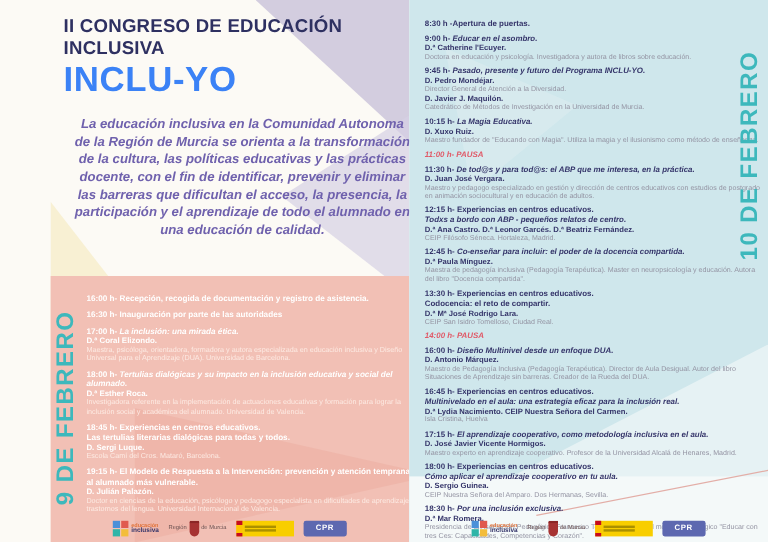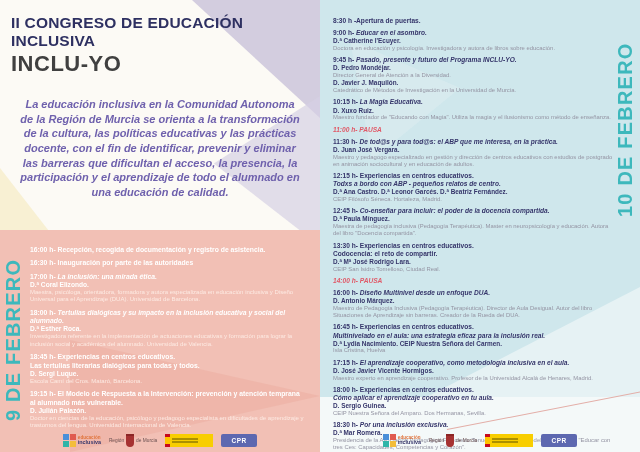--- a/index.html
+++ b/index.html
@@ -1,19 +1,19 @@
 <!DOCTYPE html>
 <html><head>
 <meta charset="utf-8">
 <style>
   html,body{margin:0;padding:0;background:#888;}
   .poster{position:relative;width:640px;height:452px;overflow:hidden;
           font-family:"Liberation Sans",sans-serif;display:flex;background:#fcfaf5;}
   .panel{position:relative;width:320px;height:452px;overflow:hidden;}
-  .panel.left{background:#fcfaf5;}
+  .panel.left{background:#fcfaf5;margin-left:42px;}
   .panel.right{background:#cfe7ec;}
 
   
   .shape{position:absolute;z-index:0;}
   .tri-lav1{right:0;top:0;width:128px;height:118px;background:#cbc4db;opacity:.85;
             clip-path:polygon(0 0,100% 0,100% 100%);}
   .tri-lav2{right:0;top:96px;width:118px;height:150px;background:#d6d0e4;opacity:.7;
             clip-path:polygon(100% 0,100% 100%,10% 45%);}
   .tri-yel{left:0;top:168px;width:66px;height:170px;background:#f6edcb;opacity:.8;
            clip-path:polygon(0 0,100% 50%,0 100%);}
@@ -23,21 +23,21 @@
   .wedge{right:0;bottom:0;width:320px;height:165px;background:#e6f2f4;
          clip-path:polygon(100% 0,100% 100%,0 100%);}
   .whiteband{left:0;right:0;bottom:0;height:55px;background:#f4f9f9;}
   .pink-line{right:-15px;bottom:42px;width:210px;height:1px;background:#e3aea7;transform:rotate(-11deg);}
   .tri-cy{left:30px;top:40px;width:110px;height:120px;background:#dcedf0;opacity:.6;
           clip-path:polygon(0 0,100% 40%,20% 100%);}
 
   
   .header{position:absolute;z-index:2;top:14px;left:11px;right:8px;}
   .title1{font-size:15.5px;font-weight:800;color:#2e3061;letter-spacing:.2px;}
-  .title2{font-size:22px;font-weight:800;color:#404040;margin-top:1px;letter-spacing:.5px;}
+  .title2{font-size:29px;font-weight:800;color:#3b82f6;margin-top:1px;letter-spacing:.5px;}
   .subtitle{font-size:9.2px;color:#68687e;letter-spacing:.55px;margin-top:7px;}
 
   .intro{position:absolute;z-index:2;top:97px;left:18px;width:284px;text-align:center;
          font-size:11px;font-weight:700;font-style:italic;color:#6f61ad;line-height:1.33;}
 
   
   .day{position:absolute;z-index:3;font-weight:700;color:#3db8bc;letter-spacing:1.2px;
        writing-mode:vertical-rl;transform:rotate(180deg);text-align:center;}
   .day1{left:2px;top:246px;height:188px;width:24px;font-size:20px;}
   .day2{right:2px;top:22px;height:216px;width:24px;font-size:20px;}

